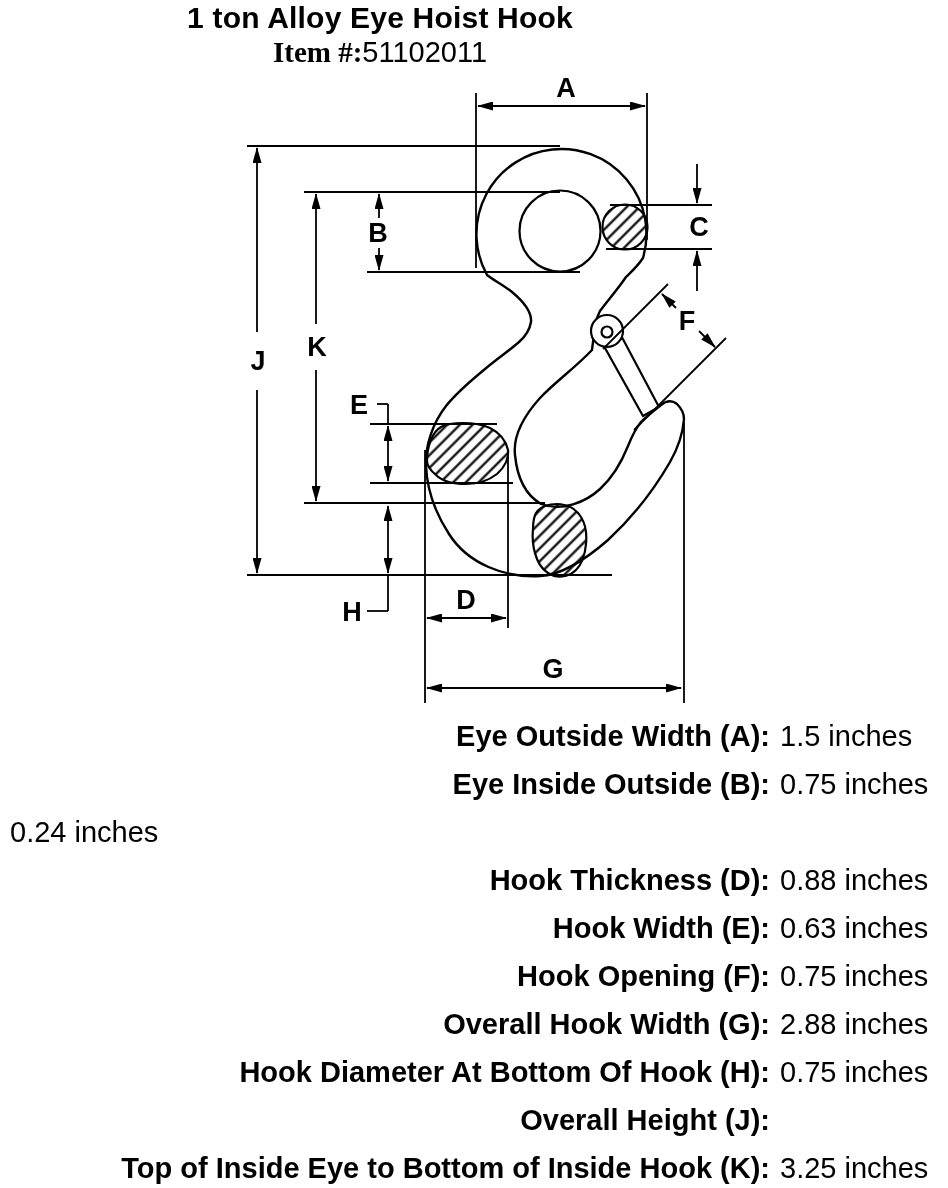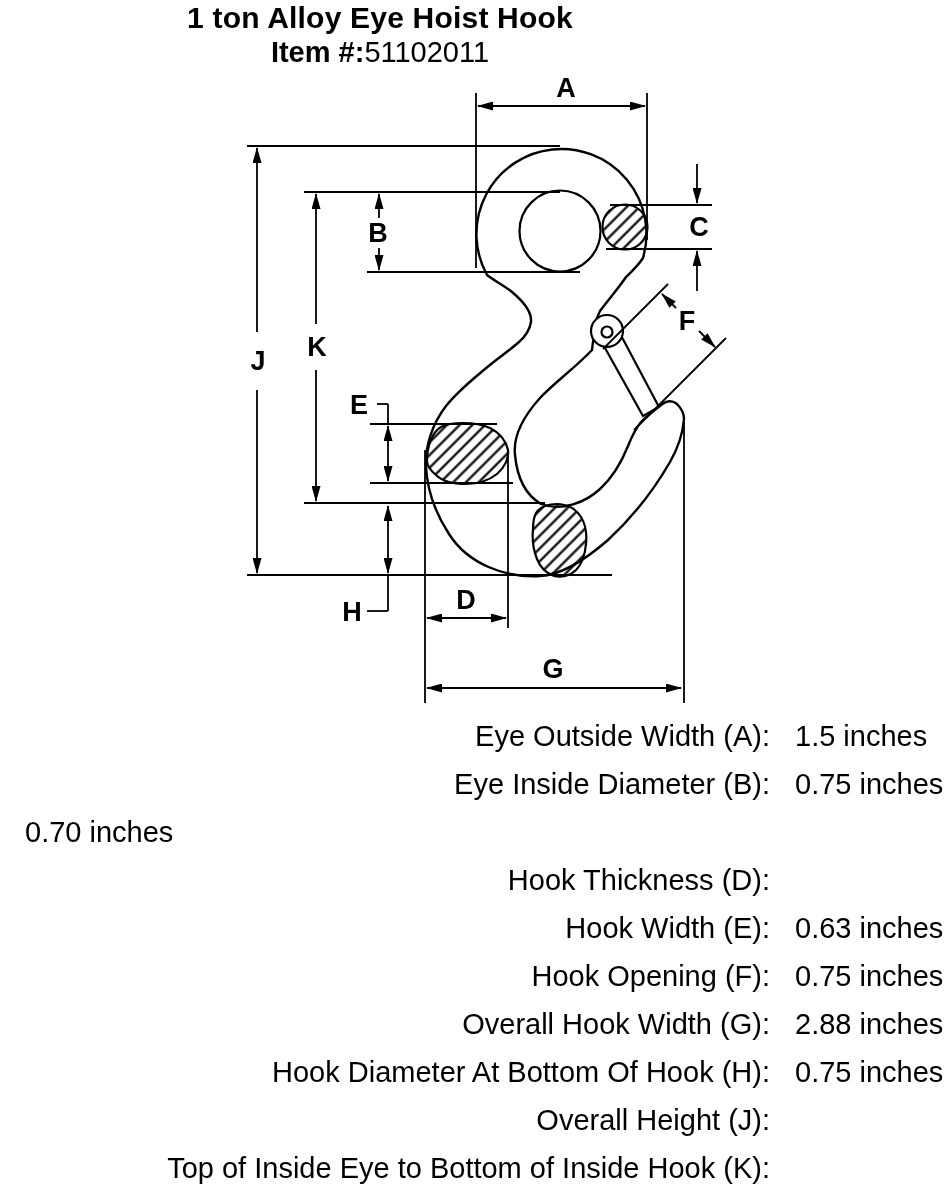--- a/index.html
+++ b/index.html
@@ -1,25 +1,25 @@
 <!DOCTYPE html>
 <html><head>
 <meta charset="utf-8">
 <style>
   html,body{margin:0;padding:0;background:#ffffff;}
   body{width:948px;height:1188px;position:relative;font-family:"Liberation Sans",sans-serif;color:#000;}
   .titleblock{position:absolute;top:0;left:0;width:760px;text-align:center;}
   .title{font-size:30px;font-weight:bold;line-height:36px;letter-spacing:0.2px;}
   .itemline{font-size:29px;line-height:33px;}
-  .itemline .lbl{font-weight:bold;}
+  .itemline .lbl{font-weight:bold;font-family:Liberation Serif, serif;}
   svg{position:absolute;top:0;left:0;}
   .spec-table{position:absolute;top:712px;left:0;width:948px;}
   .spec-row{display:flex;height:48px;align-items:center;}
-  .spec-label{width:770px;text-align:right;font-weight:normal;font-size:29px;white-space:nowrap;}
-  .spec-value{margin-left:25px;font-size:29px;white-space:nowrap;}
+  .spec-label{width:770px;text-align:right;font-weight:bold;font-size:29px;white-space:nowrap;}
+  .spec-value{margin-left:10px;font-size:29px;white-space:nowrap;}
   .dimtext{font-family:"Liberation Sans",sans-serif;font-size:27px;font-weight:bold;fill:#000;text-anchor:middle;}
 </style>
 </head>
 <body>
 
 <div class="titleblock">
   <div class="title">1 ton Alloy Eye Hoist Hook</div>
   <div class="itemline"><span class="lbl">Item #:</span><span>51102011</span></div>
 </div>
 
@@ -139,28 +139,29 @@
     <text class="dimtext" x="317" y="356">K</text>
   </g>
 </svg>
 
 <div class="spec-table">
   <div class="spec-row">
       <div class="spec-label">Eye Outside Width (A):</div>
       <div class="spec-value">1.5 inches</div>
     </div>
   <div class="spec-row">
-      <div class="spec-label">Eye Inside Diameter (B):</div>
+      <div class="spec-label">Eye Inside Outside (B):</div>
       <div class="spec-value">0.75 inches</div>
     </div>
   <div class="spec-row">
-      <div class="spec-value">0.70 inches</div>
+      <div class="spec-value">0.24 inches</div>
     </div>
   <div class="spec-row">
       <div class="spec-label">Hook Thickness (D):</div>
+      <div class="spec-value">0.88 inches</div>
     </div>
   <div class="spec-row">
       <div class="spec-label">Hook Width (E):</div>
       <div class="spec-value">0.63 inches</div>
     </div>
   <div class="spec-row">
       <div class="spec-label">Hook Opening (F):</div>
       <div class="spec-value">0.75 inches</div>
     </div>
   <div class="spec-row">
@@ -169,14 +170,15 @@
     </div>
   <div class="spec-row">
       <div class="spec-label">Hook Diameter At Bottom Of Hook (H):</div>
       <div class="spec-value">0.75 inches</div>
     </div>
   <div class="spec-row">
       <div class="spec-label">Overall Height (J):</div>
     </div>
   <div class="spec-row">
       <div class="spec-label">Top of Inside Eye to Bottom of Inside Hook (K):</div>
+      <div class="spec-value">3.25 inches</div>
     </div>
 </div>
 
 </body></html>

